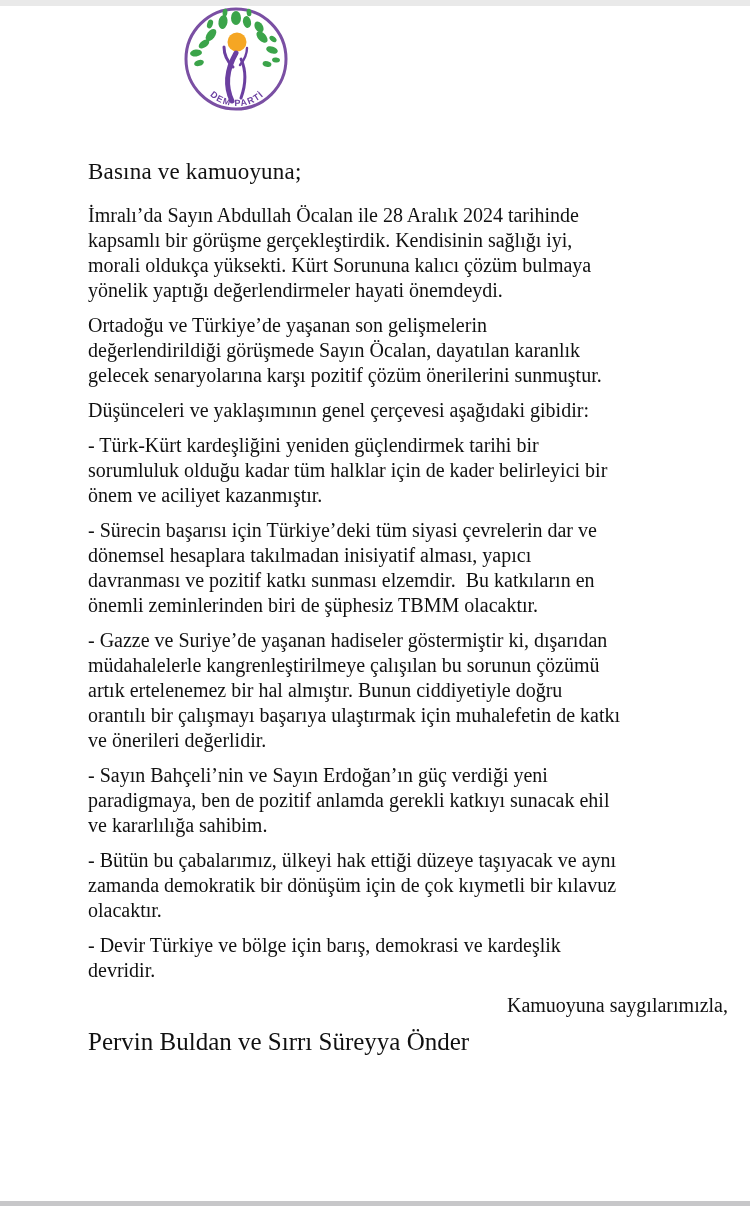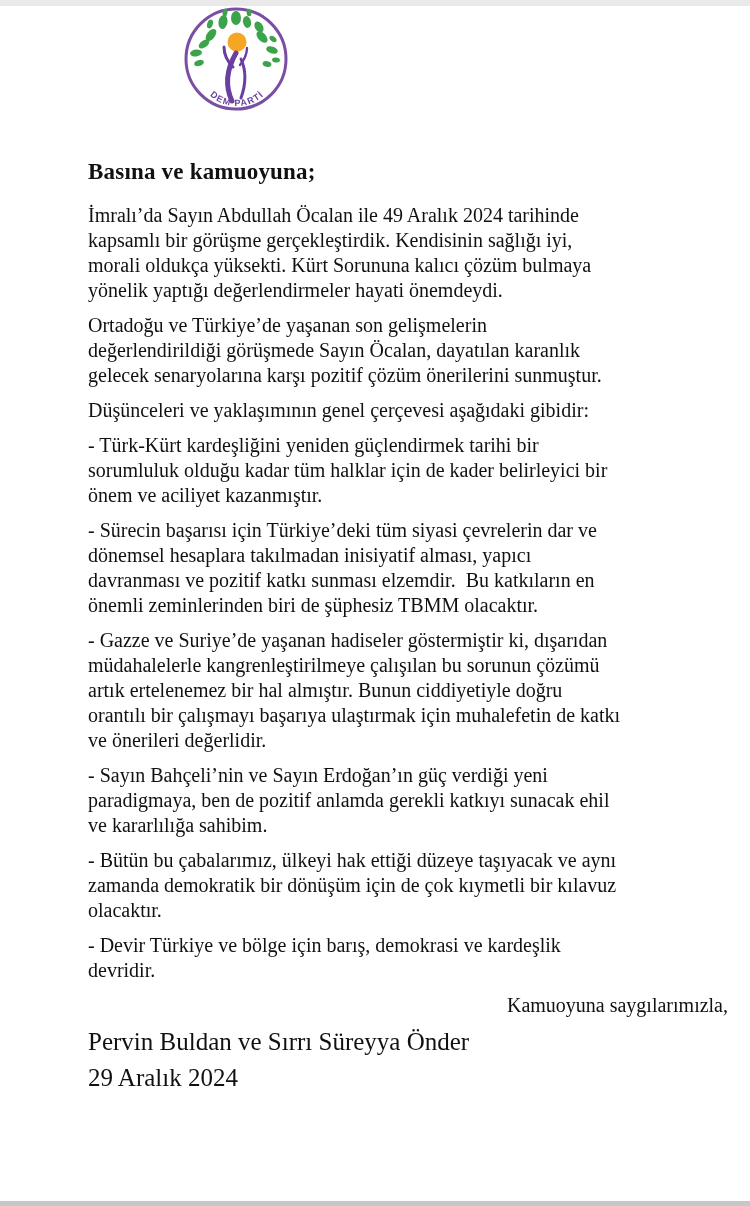--- a/index.html
+++ b/index.html
@@ -38,21 +38,21 @@
   .logo-wrap svg { display: block; width: 100%; height: 100%; }
 
   .doc-text {
     position: absolute;
     left: 88px;
     top: 158px;
     width: 640px;
   }
   .doc-heading {
     font-size: 23px;
-    font-weight: bold;
+    font-weight: normal;
     line-height: 27px;
     margin-bottom: 18px;
     letter-spacing: 0.2px;
   }
   .para {
     font-size: 20px;
     line-height: 25px;
     margin-bottom: 10px;
     white-space: pre-wrap;
   }
@@ -108,21 +108,21 @@
     <path id="name-arc" d="M 22 84 A 40 40 0 0 0 86 84" fill="none"></path>
     <text class="logo-party-name">
       <textPath href="#name-arc" startOffset="50%" text-anchor="middle">DEM PARTİ</textPath>
     </text>
   </svg>
 </div>
 
 <div class="doc-text">
   <h1 class="doc-heading">Basına ve kamuoyuna;</h1>
 
-  <p class="para">İmralı’da Sayın Abdullah Öcalan ile 49 Aralık 2024 tarihinde
+  <p class="para">İmralı’da Sayın Abdullah Öcalan ile 28 Aralık 2024 tarihinde
 kapsamlı bir görüşme gerçekleştirdik. Kendisinin sağlığı iyi,
 morali oldukça yüksekti. Kürt Sorununa kalıcı çözüm bulmaya
 yönelik yaptığı değerlendirmeler hayati önemdeydi.</p>
   <p class="para">Ortadoğu ve Türkiye’de yaşanan son gelişmelerin
 değerlendirildiği görüşmede Sayın Öcalan, dayatılan karanlık
 gelecek senaryolarına karşı pozitif çözüm önerilerini sunmuştur.</p>
   <p class="para">Düşünceleri ve yaklaşımının genel çerçevesi aşağıdaki gibidir:</p>
   <p class="para">- Türk-Kürt kardeşliğini yeniden güçlendirmek tarihi bir
 sorumluluk olduğu kadar tüm halklar için de kader belirleyici bir
 önem ve aciliyet kazanmıştır.</p>
@@ -139,16 +139,15 @@
 paradigmaya, ben de pozitif anlamda gerekli katkıyı sunacak ehil
 ve kararlılığa sahibim.</p>
   <p class="para">- Bütün bu çabalarımız, ülkeyi hak ettiği düzeye taşıyacak ve aynı
 zamanda demokratik bir dönüşüm için de çok kıymetli bir kılavuz
 olacaktır.</p>
   <p class="para">- Devir Türkiye ve bölge için barış, demokrasi ve kardeşlik
 devridir.</p>
 
   <p class="para closing">Kamuoyuna saygılarımızla,</p>
   <p class="signature">Pervin Buldan ve Sırrı Süreyya Önder</p>
-  <p class="date-line">29 Aralık 2024</p>
 </div>
 
 <div class="edge-bar bottom"></div>
 
 </body></html>

